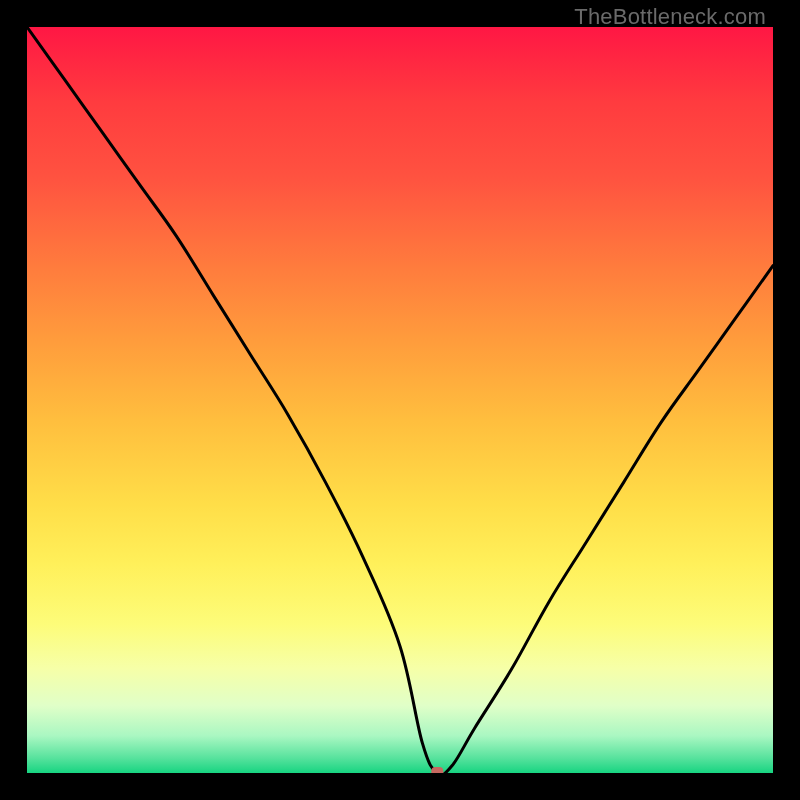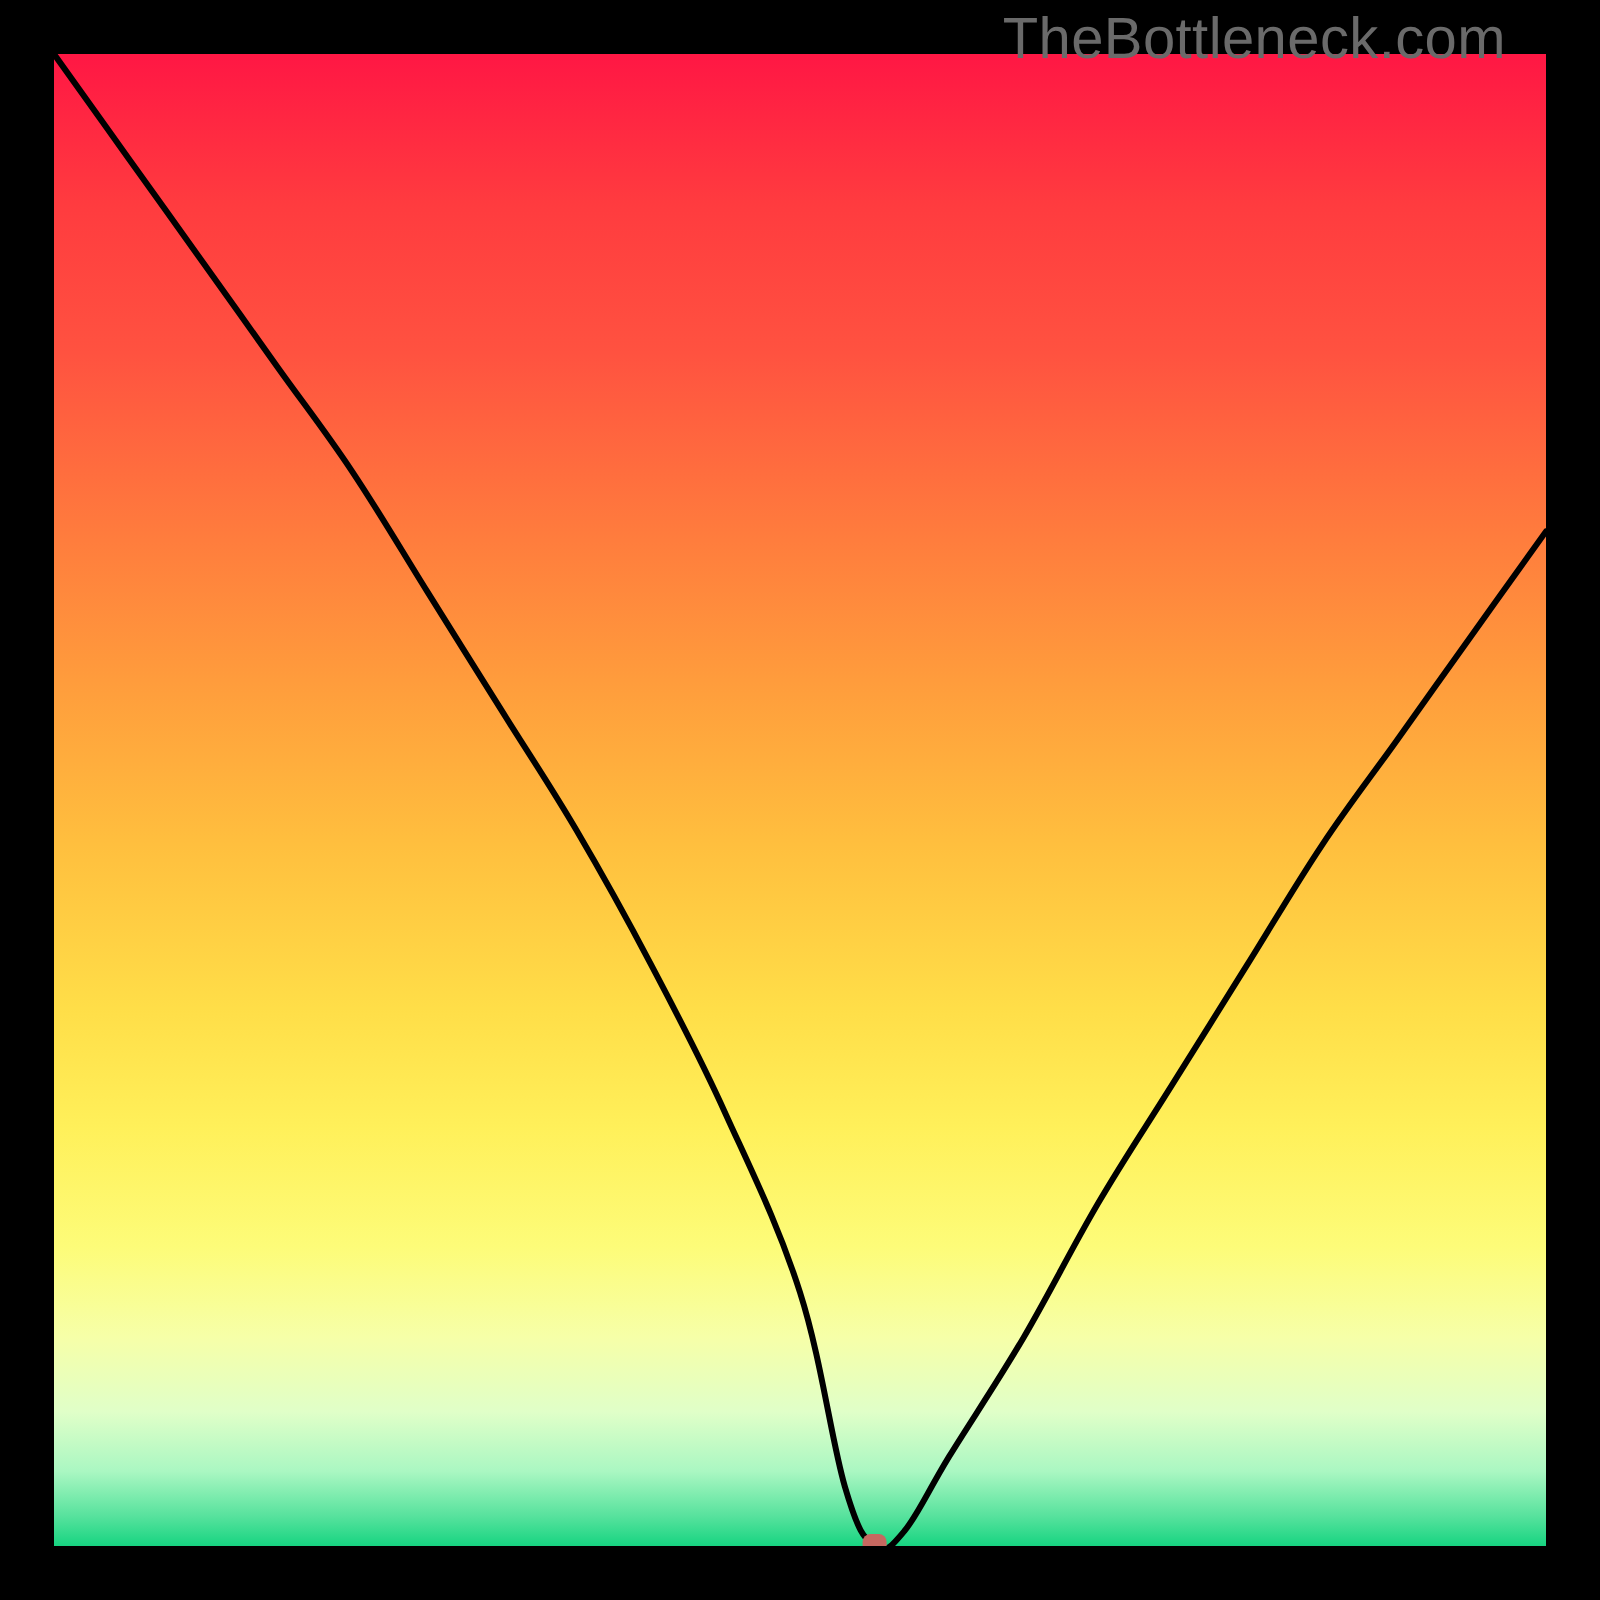--- a/index.html
+++ b/index.html
@@ -39,23 +39,23 @@
       #f6ffa8 86%,
       #e0ffc8 91%,
       #aaf7c2 95%,
       #57e29d 98%,
       #17d481 100%
     );
   }
   .watermark {
     position: absolute;
     top: 4px;
-    right: 47px;
+    right: 34px;
     color: #6a6a6a;
-    font-size: 29px;
+    font-size: 22px;
     font-weight: 500;
     letter-spacing: 0.2px;
     user-select: none;
   }
   svg.curve {
     position: absolute;
     top: 0;
     left: 0;
     width: 746px;
     height: 746px;

